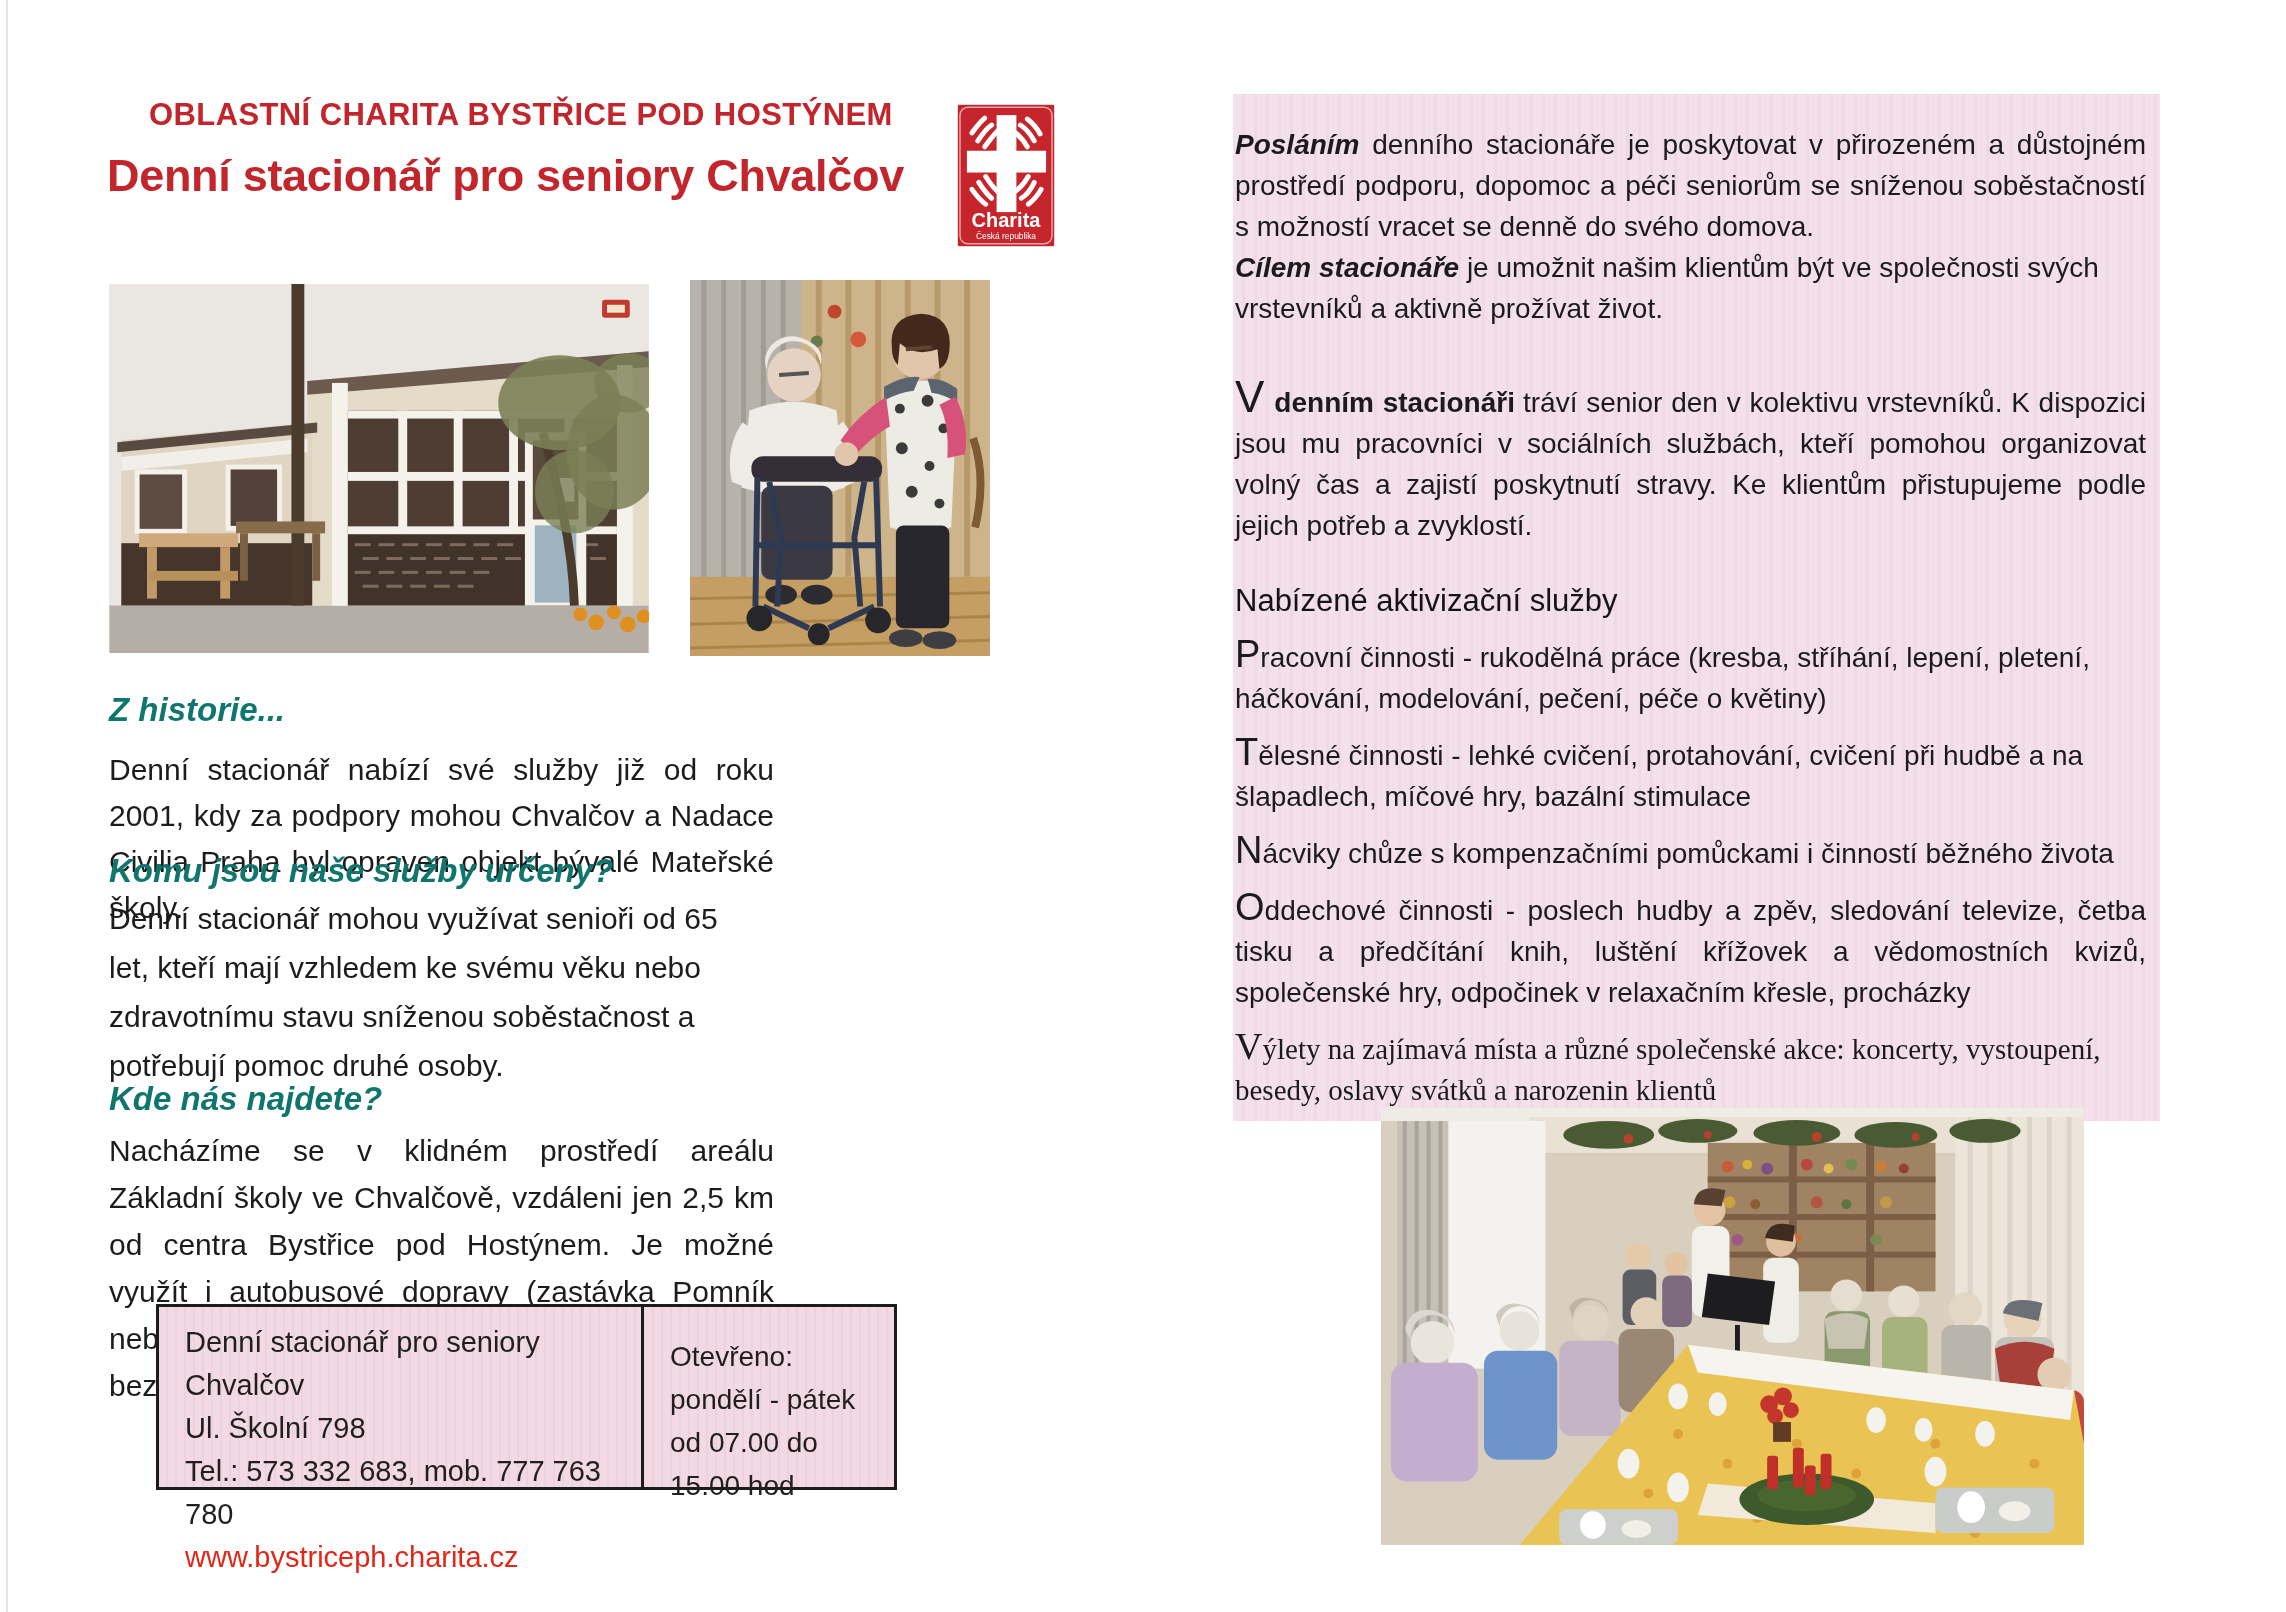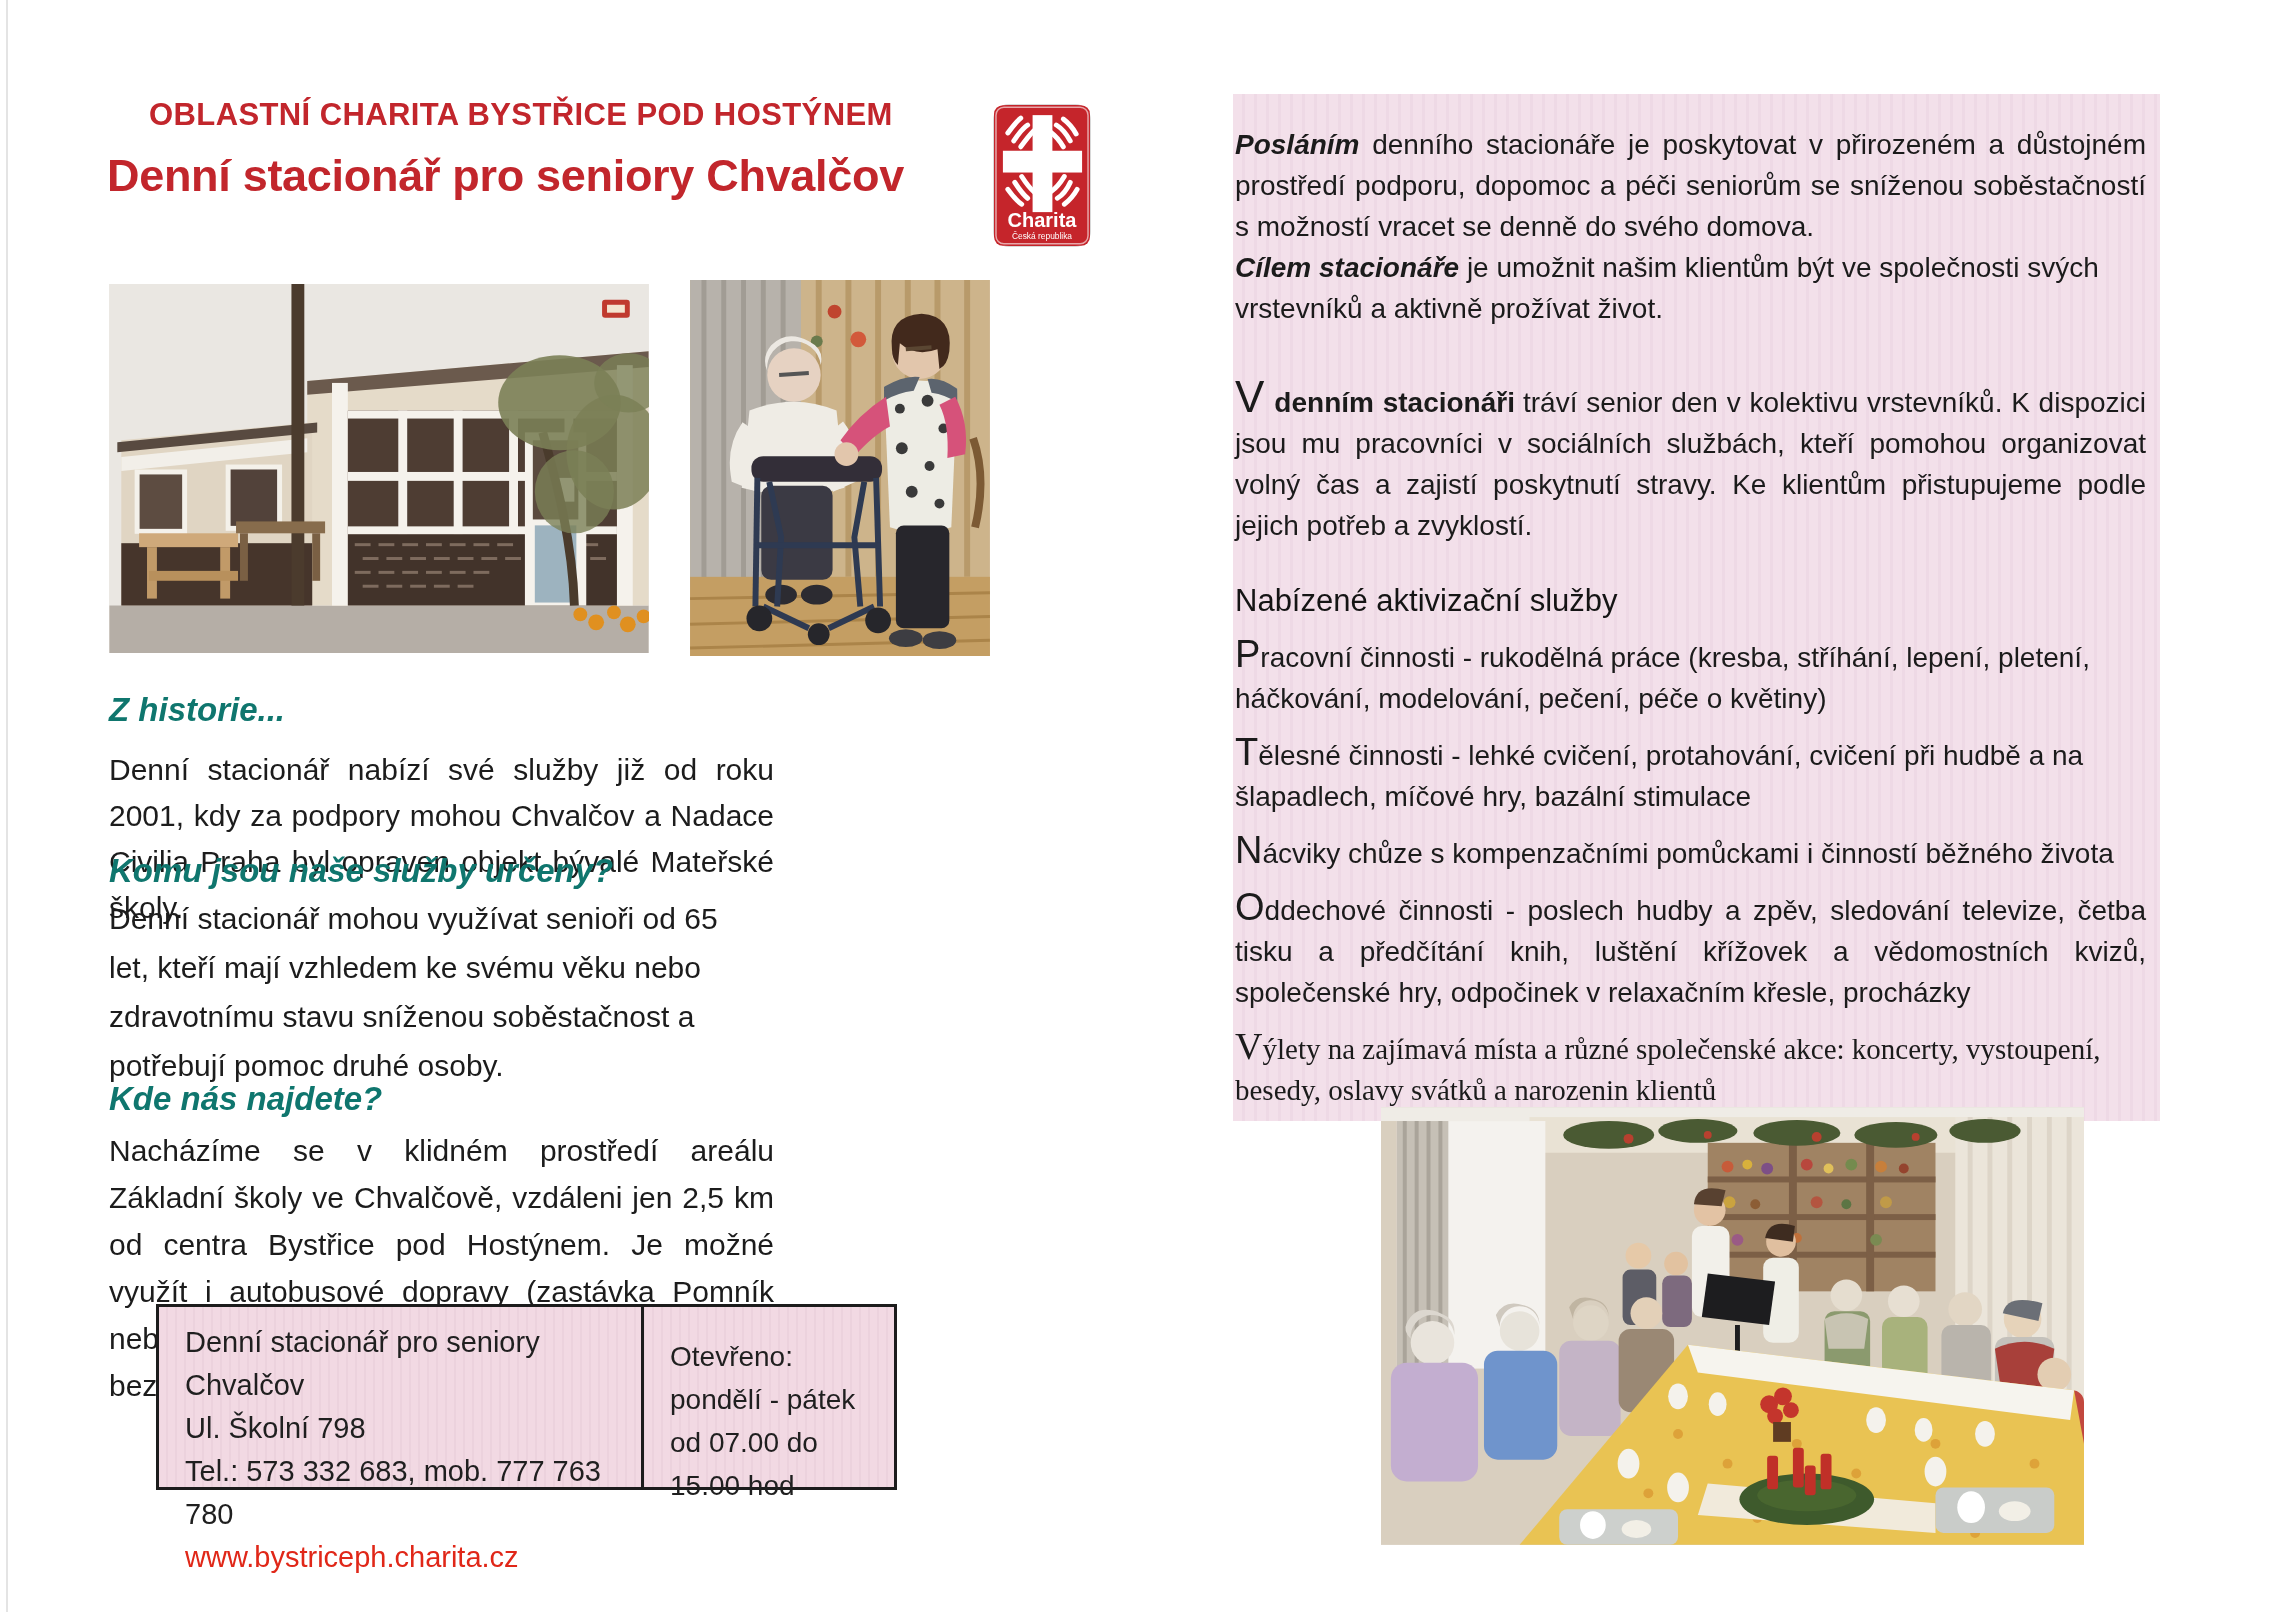--- a/index.html
+++ b/index.html
@@ -14,23 +14,22 @@
   .org-header{
     position:absolute;left:149px;top:97px;width:693px;text-align:center;
     font-size:31px;font-weight:600;letter-spacing:0.4px;color:#c2262c;white-space:nowrap;
   }
   .doc-title{
     position:absolute;left:107px;top:150px;width:792px;margin:0;
     font-size:45px;font-weight:700;color:#c2262c;letter-spacing:-0.3px;white-space:nowrap;
   }
   .charita-logo{
     position:absolute;left:958px;top:105px;width:96px;height:141px;
-    background:#c5252b;border-radius:15px;box-shadow:0 0 0 1px #d8d8d8;
+    background:#c5252b;border-radius:1px;box-shadow:0 0 0 1px #d8d8d8;
     text-align:center;
-    margin-left:36px;
   }
   .charita-logo svg{position:absolute;left:0;top:0;}
   .logo-word{position:absolute;left:0;right:0;bottom:16px;color:#ffffff;font-weight:700;font-size:20px;line-height:20px;}
   .logo-sub{position:absolute;left:0;right:0;bottom:5px;color:#ffffff;font-size:8.4px;line-height:9px;}
 
   .photo{position:absolute;overflow:hidden;background:#ece9e4;}
   .photo-building{left:109px;top:284px;width:540px;height:369px;}
   .photo-walker{left:690px;top:280px;width:300px;height:376px;}
   .photo-event{left:1381px;top:1107px;width:703px;height:438px;}
 

